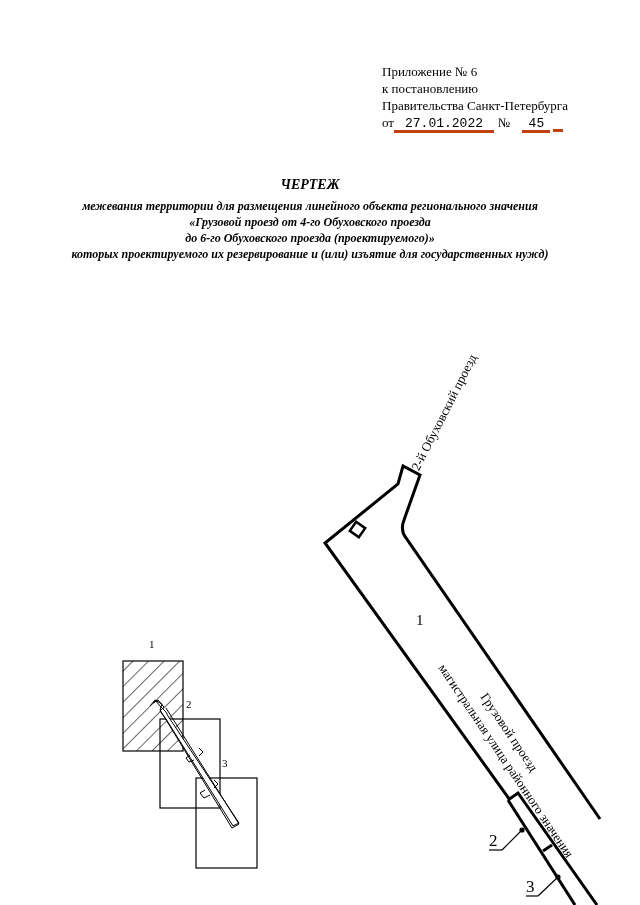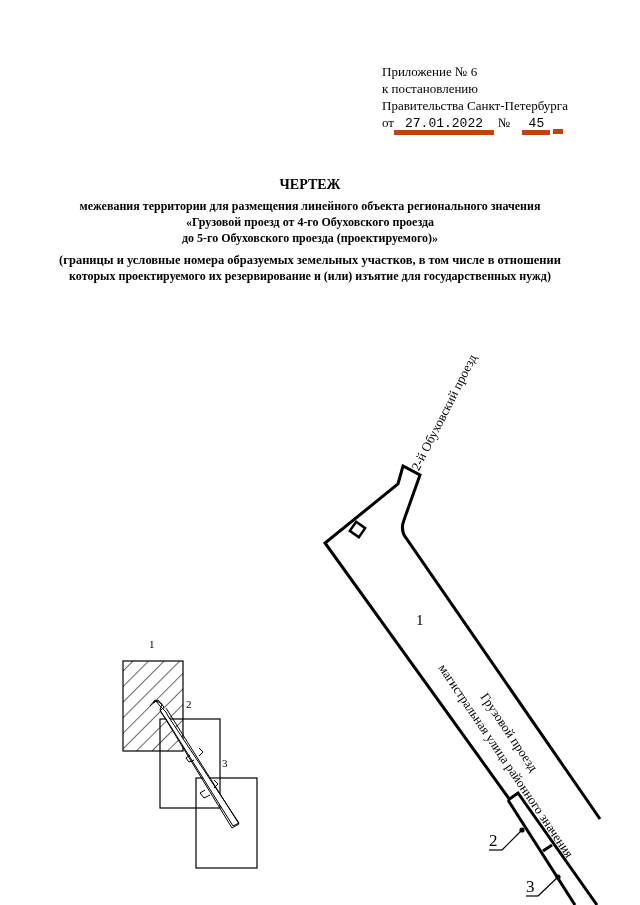--- a/index.html
+++ b/index.html
@@ -1,22 +1,22 @@
 <!DOCTYPE html>
 <html><head>
 <meta charset="utf-8">
 <style>
   html, body { margin: 0; padding: 0; background: #ffffff; }
   body { width: 640px; height: 905px; position: relative; overflow: hidden;
          font-family: "Liberation Serif", "DejaVu Serif", serif; color: #000; }
   .appendix { position: absolute; left: 382px; top: 63px; font-size: 13px; line-height: 17px; }
   .appendix div { white-space: nowrap; }
   .mono { font-family: "Liberation Mono", "DejaVu Sans Mono", monospace; font-size: 13px; }
-  .ul { display: inline-block; border-bottom: 5px solid #c2410c; text-align: center; line-height: 13px; }
-  .title-block { position: absolute; left: 0; top: 176px; width: 620px; text-align: center; font-weight: bold; }
+  .ul { display: inline-block; border-bottom: 3px solid #c2410c; text-align: center; line-height: 13px; }
+  .title-block { position: absolute; left: 0; top: 176px; width: 620px; text-align: center; font-weight: bold; font-style: italic; }
   .title { font-size: 14px; line-height: 18px; margin-bottom: 4px; }
   .subtitle { font-size: 12px; line-height: 16px; }
   .note { font-size: 12.5px; line-height: 16px; margin-top: 6px; }
   svg.drawing { position: absolute; left: 0; top: 0; }
   .rot { position: absolute; white-space: nowrap; transform-origin: 0 0; font-size: 13px; }
   .lbl { position: absolute; font-size: 13px; }
 </style>
 </head>
 <body>
 
@@ -26,22 +26,21 @@
   <div>Правительства Санкт-Петербурга</div>
   <div>
     <span>от</span><span class="ul mono" style="width:100px;">27.01.2022</span><span style="margin-left:4px;">№</span><span class="ul mono" style="width:28px;margin-left:12px;">45</span><span class="ul" style="width:10px;margin-left:3px;">&nbsp;</span>
   </div>
 </div>
 
 <div class="title-block">
   <div class="title">ЧЕРТЕЖ</div>
   <div class="subtitle">межевания территории для размещения линейного объекта регионального значения</div>
   <div class="subtitle">«Грузовой проезд от 4-го Обуховского проезда</div>
-  <div class="subtitle">до 5-го Обуховского проезда (проектируемого)»</div>
-  <div class="note">(границы и условные номера образуемых земельных участков, в том числе в отношении</div>
+  <div class="subtitle">до 6-го Обуховского проезда (проектируемого)»</div>
   <div class="subtitle">которых проектируемого их резервирование и (или) изъятие для государственных нужд)</div>
 </div>
 
 <svg class="drawing" width="640" height="905" viewBox="0 0 640 905">
   <defs>
     <pattern id="hatch" patternUnits="userSpaceOnUse" width="11" height="11" patternTransform="rotate(45)">
       <line x1="0" y1="0" x2="0" y2="11" stroke="#000" stroke-width="1.2"></line>
     </pattern>
     <clipPath id="clip1">
         <rect x="123" y="661" width="60" height="90"></rect>

